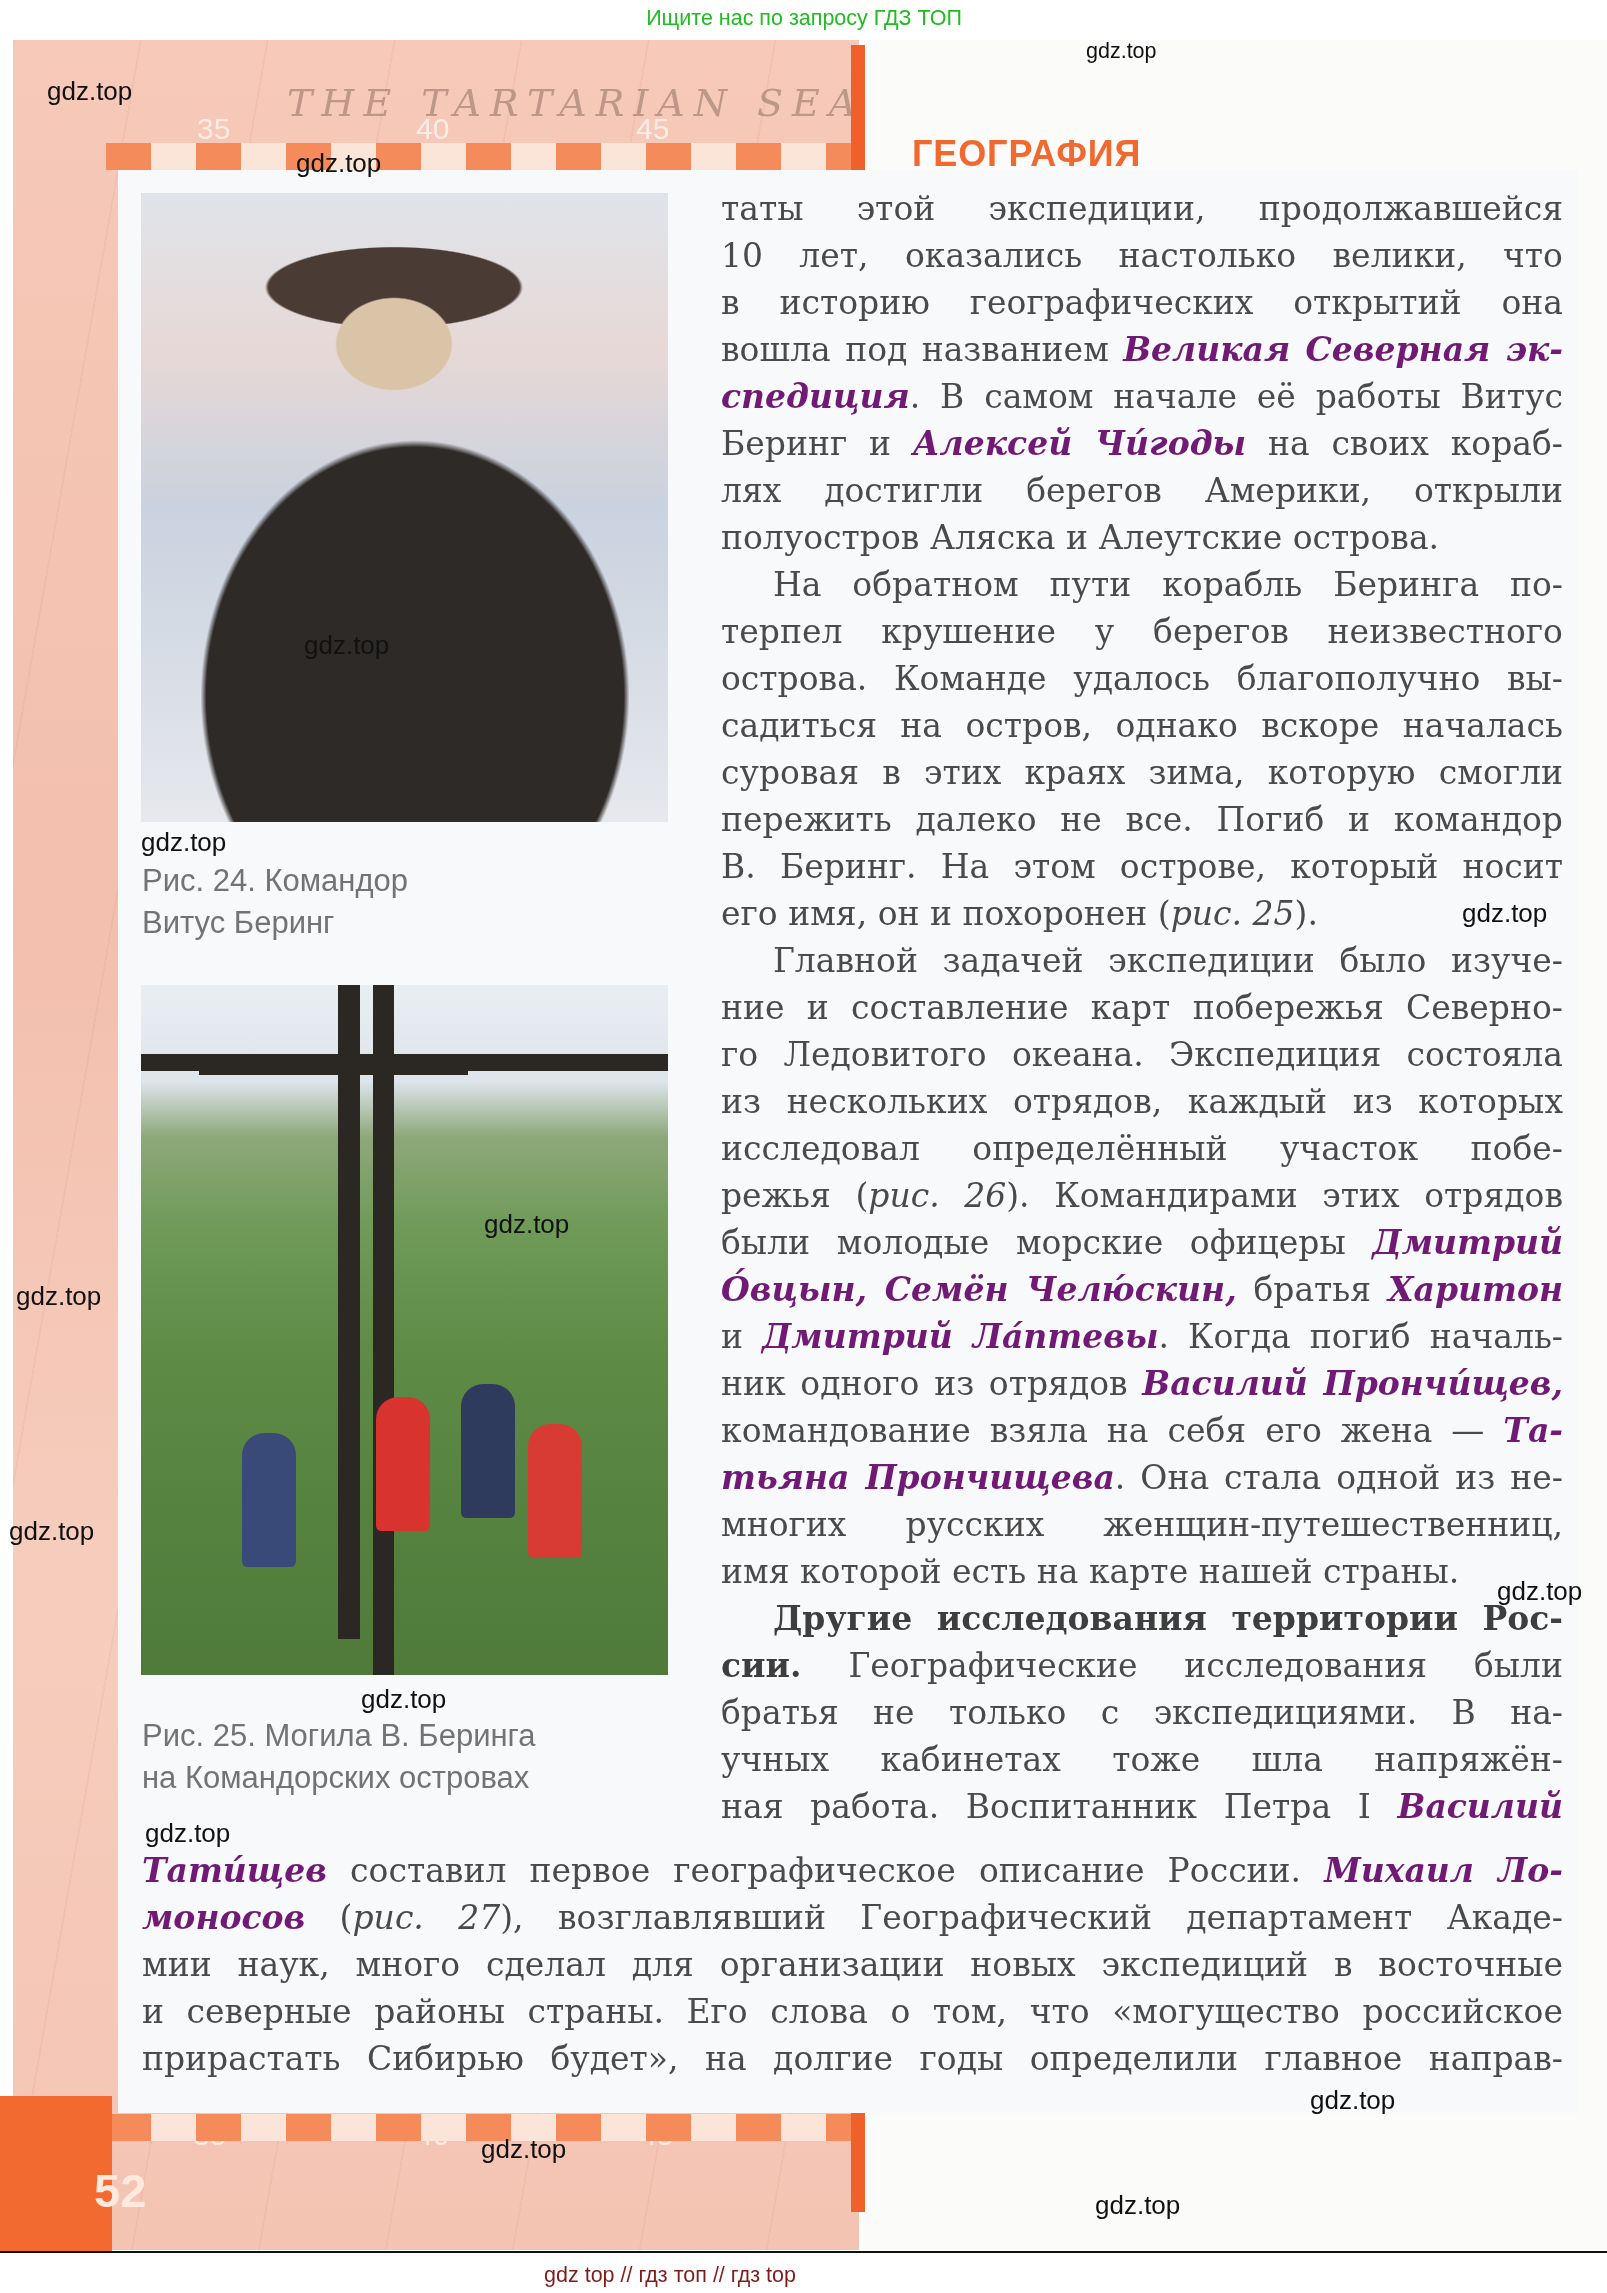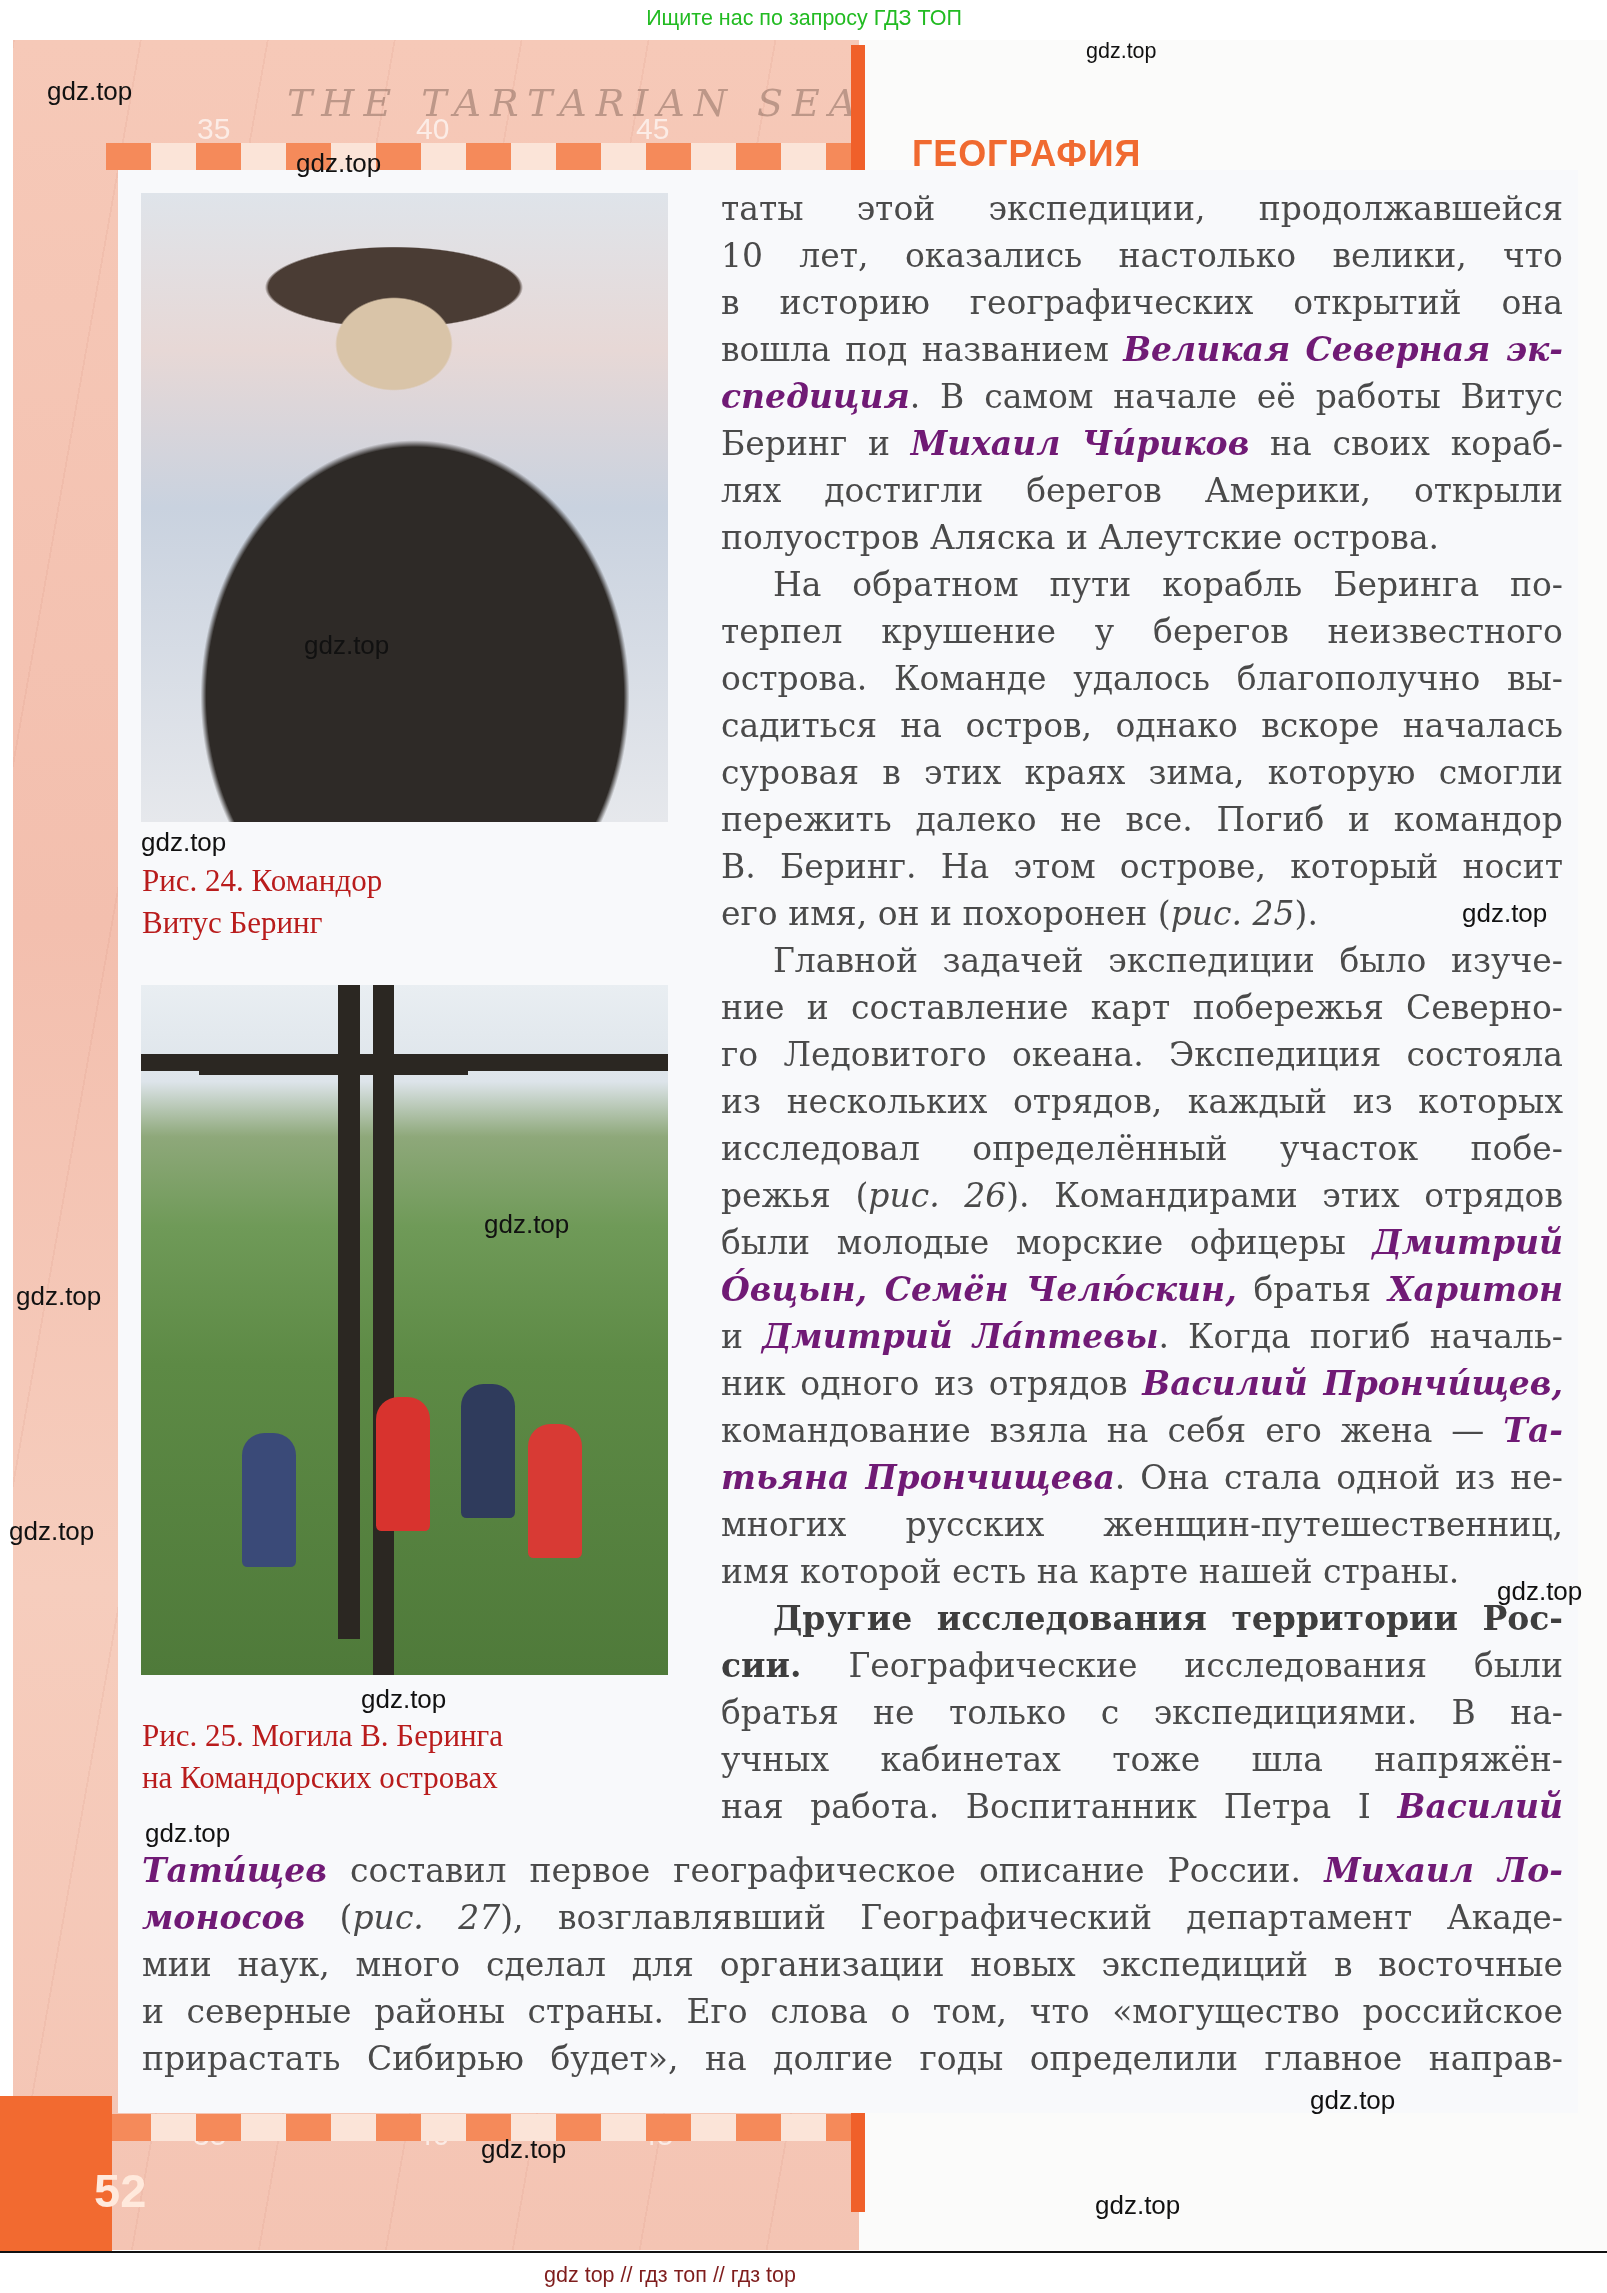--- a/index.html
+++ b/index.html
@@ -24,21 +24,21 @@
       radial-gradient(ellipse 55% 55% at 52% 80%, #2e2a27 0 72%, transparent 74%),
       linear-gradient(180deg, #dfe4ea 0%, #e7d8d6 25%, #c9d2df 50%, #e6e8ec 100%); }
   .img-grave { position:absolute; left:141px; top:985px; width:527px; height:690px;
     background:
       linear-gradient(90deg, transparent 0 44%, #2b2722 44% 48%, transparent 48%) ,
       linear-gradient(180deg, transparent 0 10%, #2b2722 10% 12.5%, transparent 12.5%),
       linear-gradient(180deg, #e9eef2 0%, #dde4ea 14%, #8ea87a 22%, #6f9a58 35%, #5d8a45 55%, #4f7a3a 100%); }
   .grave-cross-h { position:absolute; left:199px; top:1057px; width:269px; height:18px; background:#2b2722; }
   .grave-cross-v { position:absolute; left:338px; top:985px; width:21.5px; height:654px; background:#2b2722; }
   .person { position:absolute; width:54px; height:134px; border-radius:22.4px 22.4px 5.4px 5.4px; }
-  .caption { position:absolute; left:142px; font-family:Liberation Serif, serif; font-size:31px; line-height:42px; color:#b91c1c; }
+  .caption { position:absolute; left:142px; font-family:Liberation Sans, sans-serif; font-size:31px; line-height:42px; color:#737373; }
   .body-text { position:absolute; color:#4a4a4a; font-size:33px; line-height:47px; text-align:justify; }
   .line { display:block; white-space:nowrap; text-align-last:justify; height:47px; }
   .line.last { text-align-last:left; }
   .indent { padding-left:52px; }
   em.hl { font-style:italic; font-weight:bold; color:#701a75; }
   i.ref { font-style:italic; }
   b.sub { font-weight:bold; color:#3e3e3e; }
   .page-num { position:absolute; left:94px; top:2163px; font-family:"Liberation Sans", sans-serif; font-size:47px; font-weight:bold; color:#ffe9dc; }
   .wm { position:absolute; font-family:"Liberation Sans", sans-serif; font-size:26px; color:#111111; }
   .footer-line { position:absolute; left:0; top:2251px; width:1608px; height:1.8px; background:#111111; }
@@ -85,21 +85,21 @@
   <span style="display:block">Рис. 25. Могила В. Беринга</span>
   <span style="display:block">на Командорских островах</span>
 </div>
 
 <div class="body-text" id="col" style="left:721px;top:185px;width:842px;">
     <span class="line ">таты этой экспедиции, продолжавшейся</span>
     <span class="line ">10 лет, оказались настолько велики, что</span>
     <span class="line ">в историю географических открытий она</span>
     <span class="line ">вошла под названием <em class="hl">Великая Северная эк-</em></span>
     <span class="line "><em class="hl">спедиция</em>. В самом начале её работы Витус</span>
-    <span class="line ">Беринг и <em class="hl">Михаил Чи́риков</em> на своих кораб-</span>
+    <span class="line ">Беринг и <em class="hl">Алексей Чи́годы</em> на своих кораб-</span>
     <span class="line ">лях достигли берегов Америки, открыли</span>
     <span class="line  last">полуостров Аляска и Алеутские острова.</span>
     <span class="line  indent">На обратном пути корабль Беринга по-</span>
     <span class="line ">терпел крушение у берегов неизвестного</span>
     <span class="line ">острова. Команде удалось благополучно вы-</span>
     <span class="line ">садиться на остров, однако вскоре началась</span>
     <span class="line ">суровая в этих краях зима, которую смогли</span>
     <span class="line ">пережить далеко не все. Погиб и командор</span>
     <span class="line ">В. Беринг. На этом острове, который носит</span>
     <span class="line  last">его имя, он и похоронен (<i class="ref">рис. 25</i>).</span>

